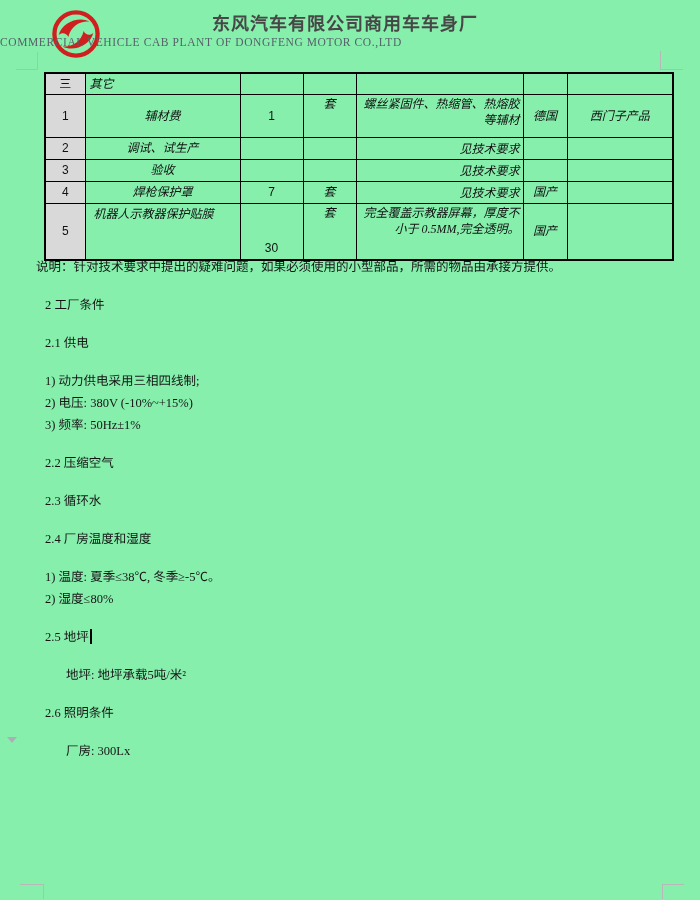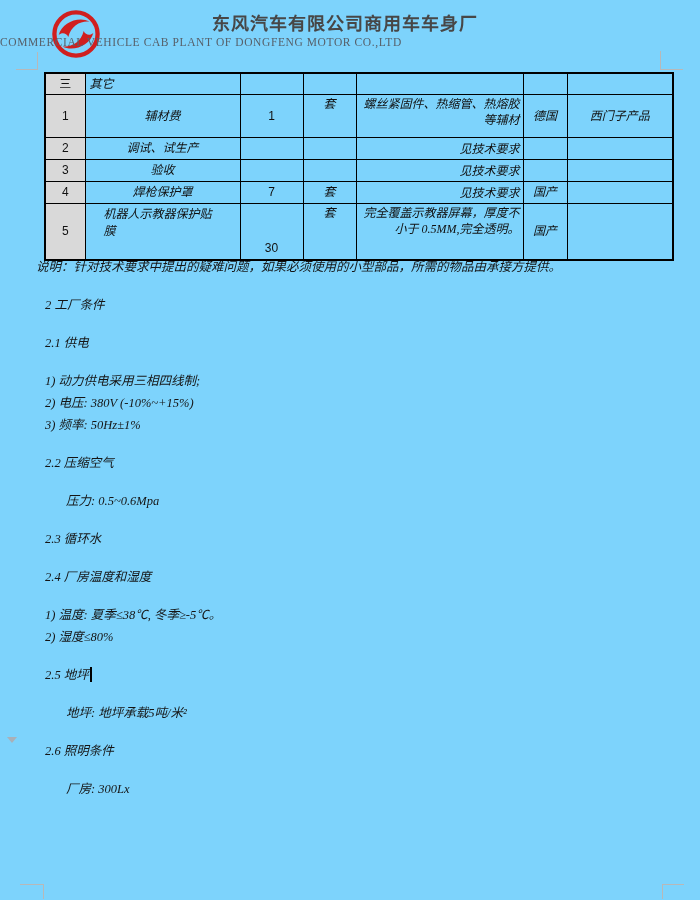--- a/index.html
+++ b/index.html
@@ -1,16 +1,16 @@
 <!DOCTYPE html>
 <html lang="zh-CN"><head>
 <meta charset="utf-8">
 <style>
   html,body{margin:0;padding:0;background:#fff;}
-  .page{position:relative;width:700px;height:900px;background:#7dd3fc;overflow:hidden;
+  .page{position:relative;width:700px;height:900px;background:#86efac;overflow:hidden;
         font-family:"Liberation Serif",serif;color:#111;}
 
   
   .logo{position:absolute;left:52px;top:8px;width:48px;height:52px;}
   .title-cn{position:absolute;left:0;top:9px;width:690px;text-align:center;
             font-family:"Liberation Sans",sans-serif;font-weight:bold;
             font-size:18px;letter-spacing:1px;color:#474747;}
   .title-en{position:absolute;left:0;top:36px;width:690px;text-align:left;
             font-family:"Liberation Serif",serif;font-size:11.5px;
             letter-spacing:0.6px;color:#57606a;}
@@ -43,28 +43,28 @@
   .doc-table tr:nth-child(5) td{height:19px;}
   .doc-table tr:nth-child(6) td{height:51px;}
   .doc-table td.c0{background:#d9d9d9;font-style:normal;
                    font-family:"Liberation Sans",sans-serif;}
   .doc-table td.c2{font-style:normal;font-family:"Liberation Sans",sans-serif;}
   .doc-table td.c4{text-align:right;padding:1px 3px;line-height:16px;white-space:normal;}
   .doc-table tr:nth-child(1) td.c1{text-align:left;padding-left:4px;}
   .doc-table tr:nth-child(2) td.c3{vertical-align:top;padding-top:2px;}
   .doc-table tr:nth-child(2) td.c4{vertical-align:top;}
   .doc-table tr:nth-child(6) td.c1{text-align:left;vertical-align:top;
-                                   padding:2px 18px;white-space:normal;line-height:17px;}
+                                   padding:2px 8px;white-space:normal;line-height:17px;}
   .doc-table tr:nth-child(6) td.c2{vertical-align:bottom;padding-bottom:3px;}
   .doc-table tr:nth-child(6) td.c3{vertical-align:top;padding-top:2px;}
   .doc-table tr:nth-child(6) td.c4{vertical-align:top;}
 
   
   .doc-body{position:absolute;left:44px;top:254px;width:640px;
-            font-size:12.5px;font-style:italic;color:#151515;}
+            font-size:12.5px;color:#151515;}
   .line{height:22px;line-height:22px;margin-top:16px;white-space:nowrap;}
   .line.cont{margin-top:0;}
   .line:first-child{margin-top:2px;}
   .line.note{margin-left:-8px;}
   .line.indent{padding-left:22px;}
   .line.item{padding-left:1px;}
   .line.h2{padding-left:1px;}
   .caret{display:inline-block;width:2px;height:15px;background:#000;
          vertical-align:-3px;margin-left:1px;}
 
@@ -164,21 +164,20 @@
   </table>
 
   <div class="doc-body">
       <div class="line note"><span>说明：针对技术要求中提出的疑难问题，如果必须使用的小型部品，所需的物品由承接方提供。</span></div>
       <div class="line h2"><span>2 工厂条件</span></div>
       <div class="line h2"><span>2.1 供电</span></div>
       <div class="line item"><span>1) 动力供电采用三相四线制;</span></div>
       <div class="line item cont"><span>2) 电压: 380V (-10%~+15%)</span></div>
       <div class="line item cont"><span>3) 频率: 50Hz±1%</span></div>
       <div class="line h2"><span>2.2 压缩空气</span></div>
-      <div class="line indent"><span>压力: 0.5~0.6Mpa</span></div>
       <div class="line h2"><span>2.3 循环水</span></div>
       <div class="line h2"><span>2.4 厂房温度和湿度</span></div>
       <div class="line item"><span>1) 温度: 夏季≤38℃, 冬季≥-5℃。</span></div>
       <div class="line item cont"><span>2) 湿度≤80%</span></div>
       <div class="line h2"><span>2.5 地坪</span><span class="caret"></span></div>
       <div class="line indent"><span>地坪: 地坪承载5吨/米²</span></div>
       <div class="line h2"><span>2.6 照明条件</span></div>
       <div class="line indent"><span>厂房: 300Lx</span></div>
     </div>
 

